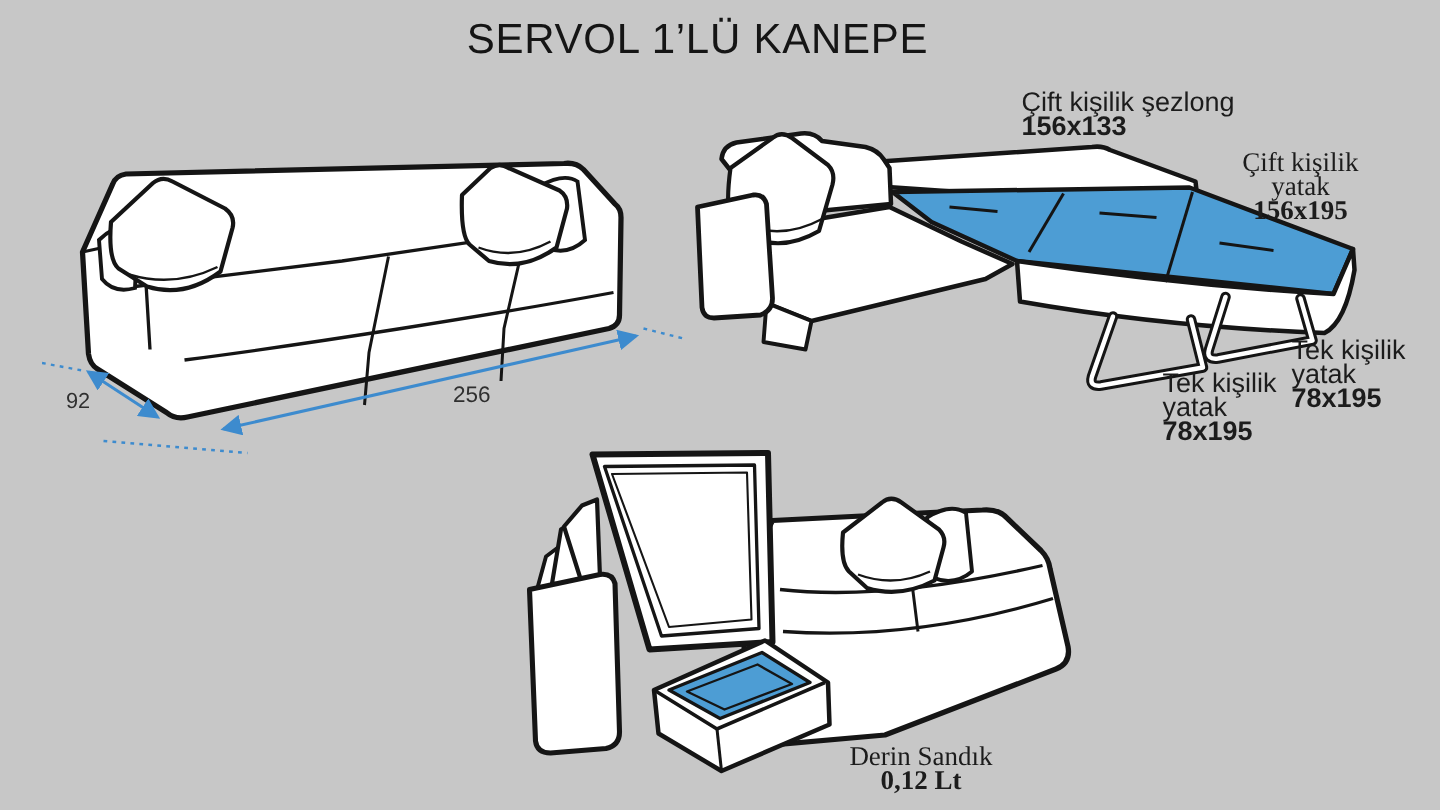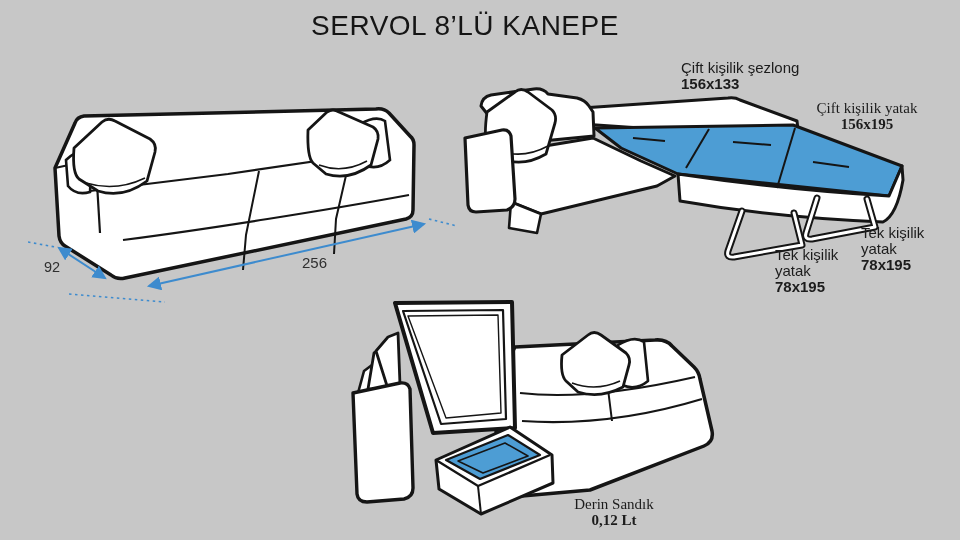--- a/index.html
+++ b/index.html
@@ -8,31 +8,31 @@
     background:#c7c7c7;
     font-family:"Liberation Sans",sans-serif;
   }
   .title{
     position:absolute;left:0;top:10px;width:930px;
     text-align:center;font-size:28px;font-weight:400;
     letter-spacing:0.5px;color:#151515;
   }
   .fig{position:absolute;}
   .lbl{
-    position:absolute;color:#1c1c1c;font-size:15px;line-height:16px;
+    position:absolute;color:#1c1c1c;font-size:18px;line-height:16px;
   }
   .lbl span{display:block;}
   .lbl .dim{font-weight:700;}
   .center{text-align:center;font-family:Liberation Serif, serif;}
   svg{display:block;}
 </style>
 </head>
 <body>
 
-<div class="title">SERVOL 8’LÜ KANEPE</div>
+<div class="title">SERVOL 1’LÜ KANEPE</div>
 
 <div class="fig" style="left:28px;top:88px;width:430px;height:220px">
   <svg width="430" height="220" viewBox="0 0 430 220">
     <defs>
       <marker id="arrA" viewBox="0 0 10 10" refX="8.5" refY="5" markerWidth="7" markerHeight="7" orient="auto-start-reverse">
         <path d="M0,0 L10,5 L0,10 Z" fill="#3d8bce"></path>
       </marker>
     </defs>
 
     <path d="M 27,80 L 47,35 Q 49,29 56,28 L 348,21 Q 356,20 361,25 L 382,48 Q 386,51 386,57 L 385,122 Q 385,129 378,131 L 97,190 Q 89,192 83,187 L 37,158 Q 32,155 31,148 Z" fill="#ffffff" stroke="#151515" stroke-width="3.5" stroke-linejoin="round"></path>

